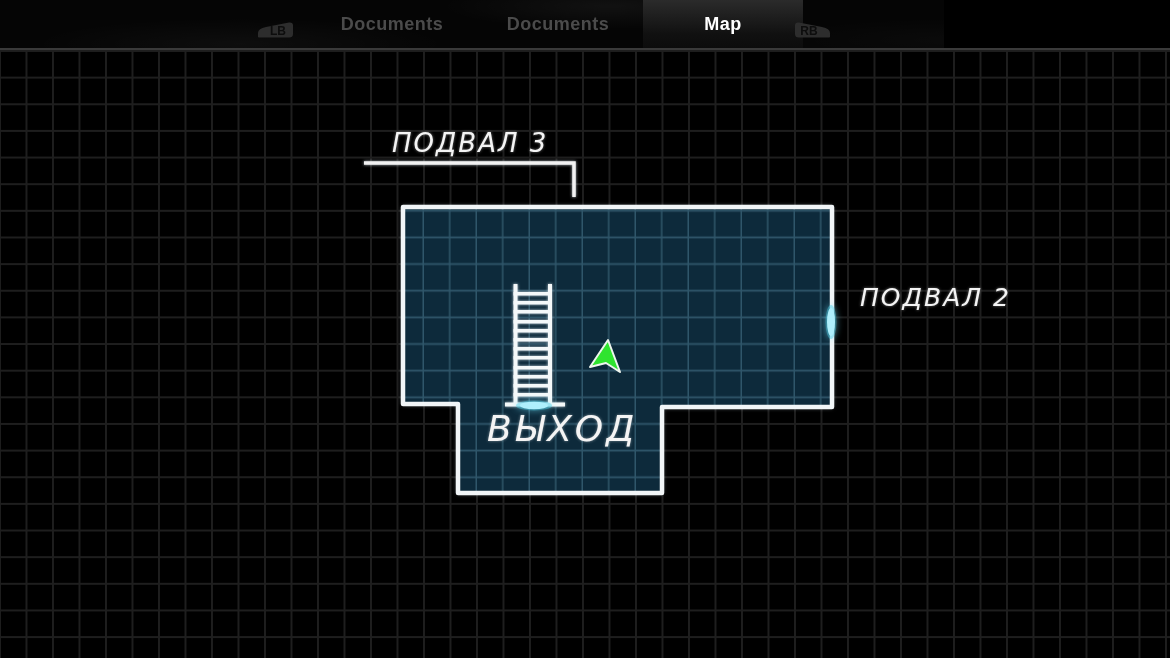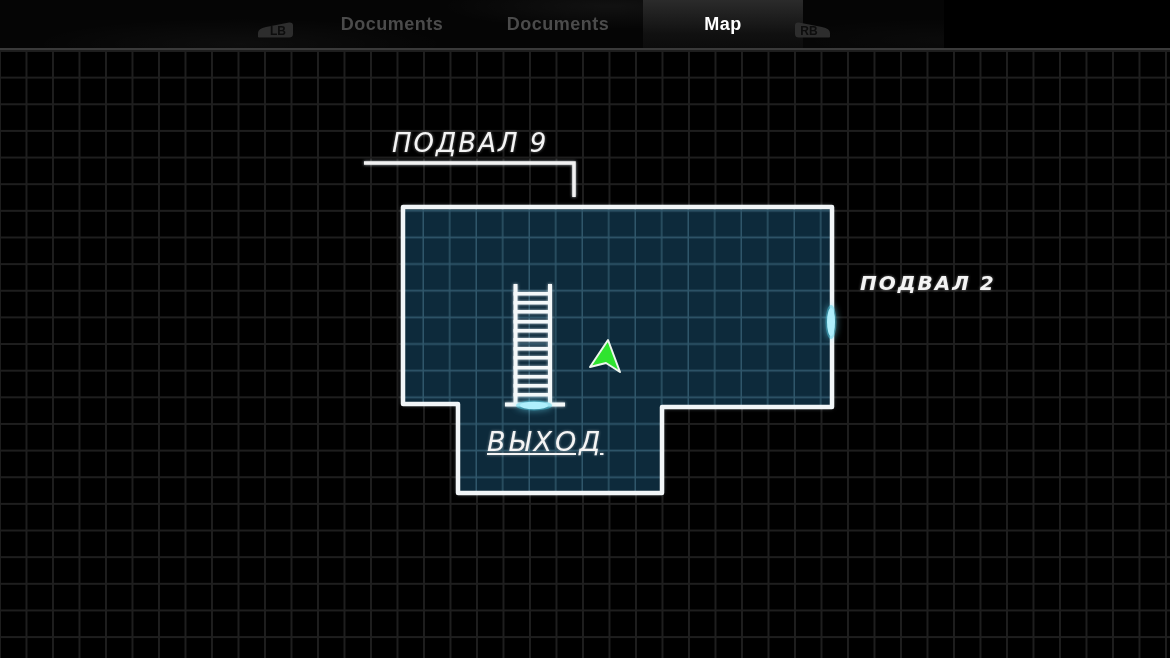--- a/index.html
+++ b/index.html
@@ -43,22 +43,22 @@
     background-position:25.5px 0px;
     background-color:#000;
   }
   .map-svg{position:absolute;left:0;top:0;width:1170px;height:658px;pointer-events:none;}
   .map-label{
     position:absolute;color:#f4f4f4;font-family:"DejaVu Sans",sans-serif;
     font-style:italic;font-weight:400;letter-spacing:2px;
     text-shadow:0 0 3px rgba(255,255,255,0.45);white-space:nowrap;
   }
   .lbl-b1{left:392px;top:128px;font-size:26px;}
-  .lbl-b2{left:860px;top:271px;font-size:20px;font-weight:bold;}
-  .lbl-exit{left:487px;top:426px;font-size:27px;letter-spacing:3px;text-decoration:underline;}
+  .lbl-b2{left:860px;top:283px;font-size:25px;}
+  .lbl-exit{left:487px;top:408px;font-size:36px;letter-spacing:3px;}
 </style>
 </head>
 <body>
 
 <div class="screen">
 
   <div class="tabbar">
 
     <div class="shoulder" style="left:256px;">
       <svg width="38" height="20" viewBox="0 0 38 20">
@@ -134,17 +134,17 @@
     </g>
 
     <g>
       <ellipse cx="831" cy="322" rx="5.5" ry="17" fill="#59d7ef" opacity="0.55" filter="url(#cyanGlow)"></ellipse>
       <ellipse cx="831" cy="322" rx="4" ry="14" fill="#aeeffc"></ellipse>
     </g>
 
     <polygon points="608,340 620,372 606,363 590,367" stroke="#eef5ee" stroke-width="2" stroke-linejoin="round" fill="#2fe42f"></polygon>
   </svg>
 
-  <div class="map-label lbl-b1">ПОДВАЛ 9</div>
+  <div class="map-label lbl-b1">ПОДВАЛ 3</div>
   <div class="map-label lbl-b2">ПОДВАЛ 2</div>
   <div class="map-label lbl-exit">ВЫХОД</div>
 
 </div>
 
 </body></html>

